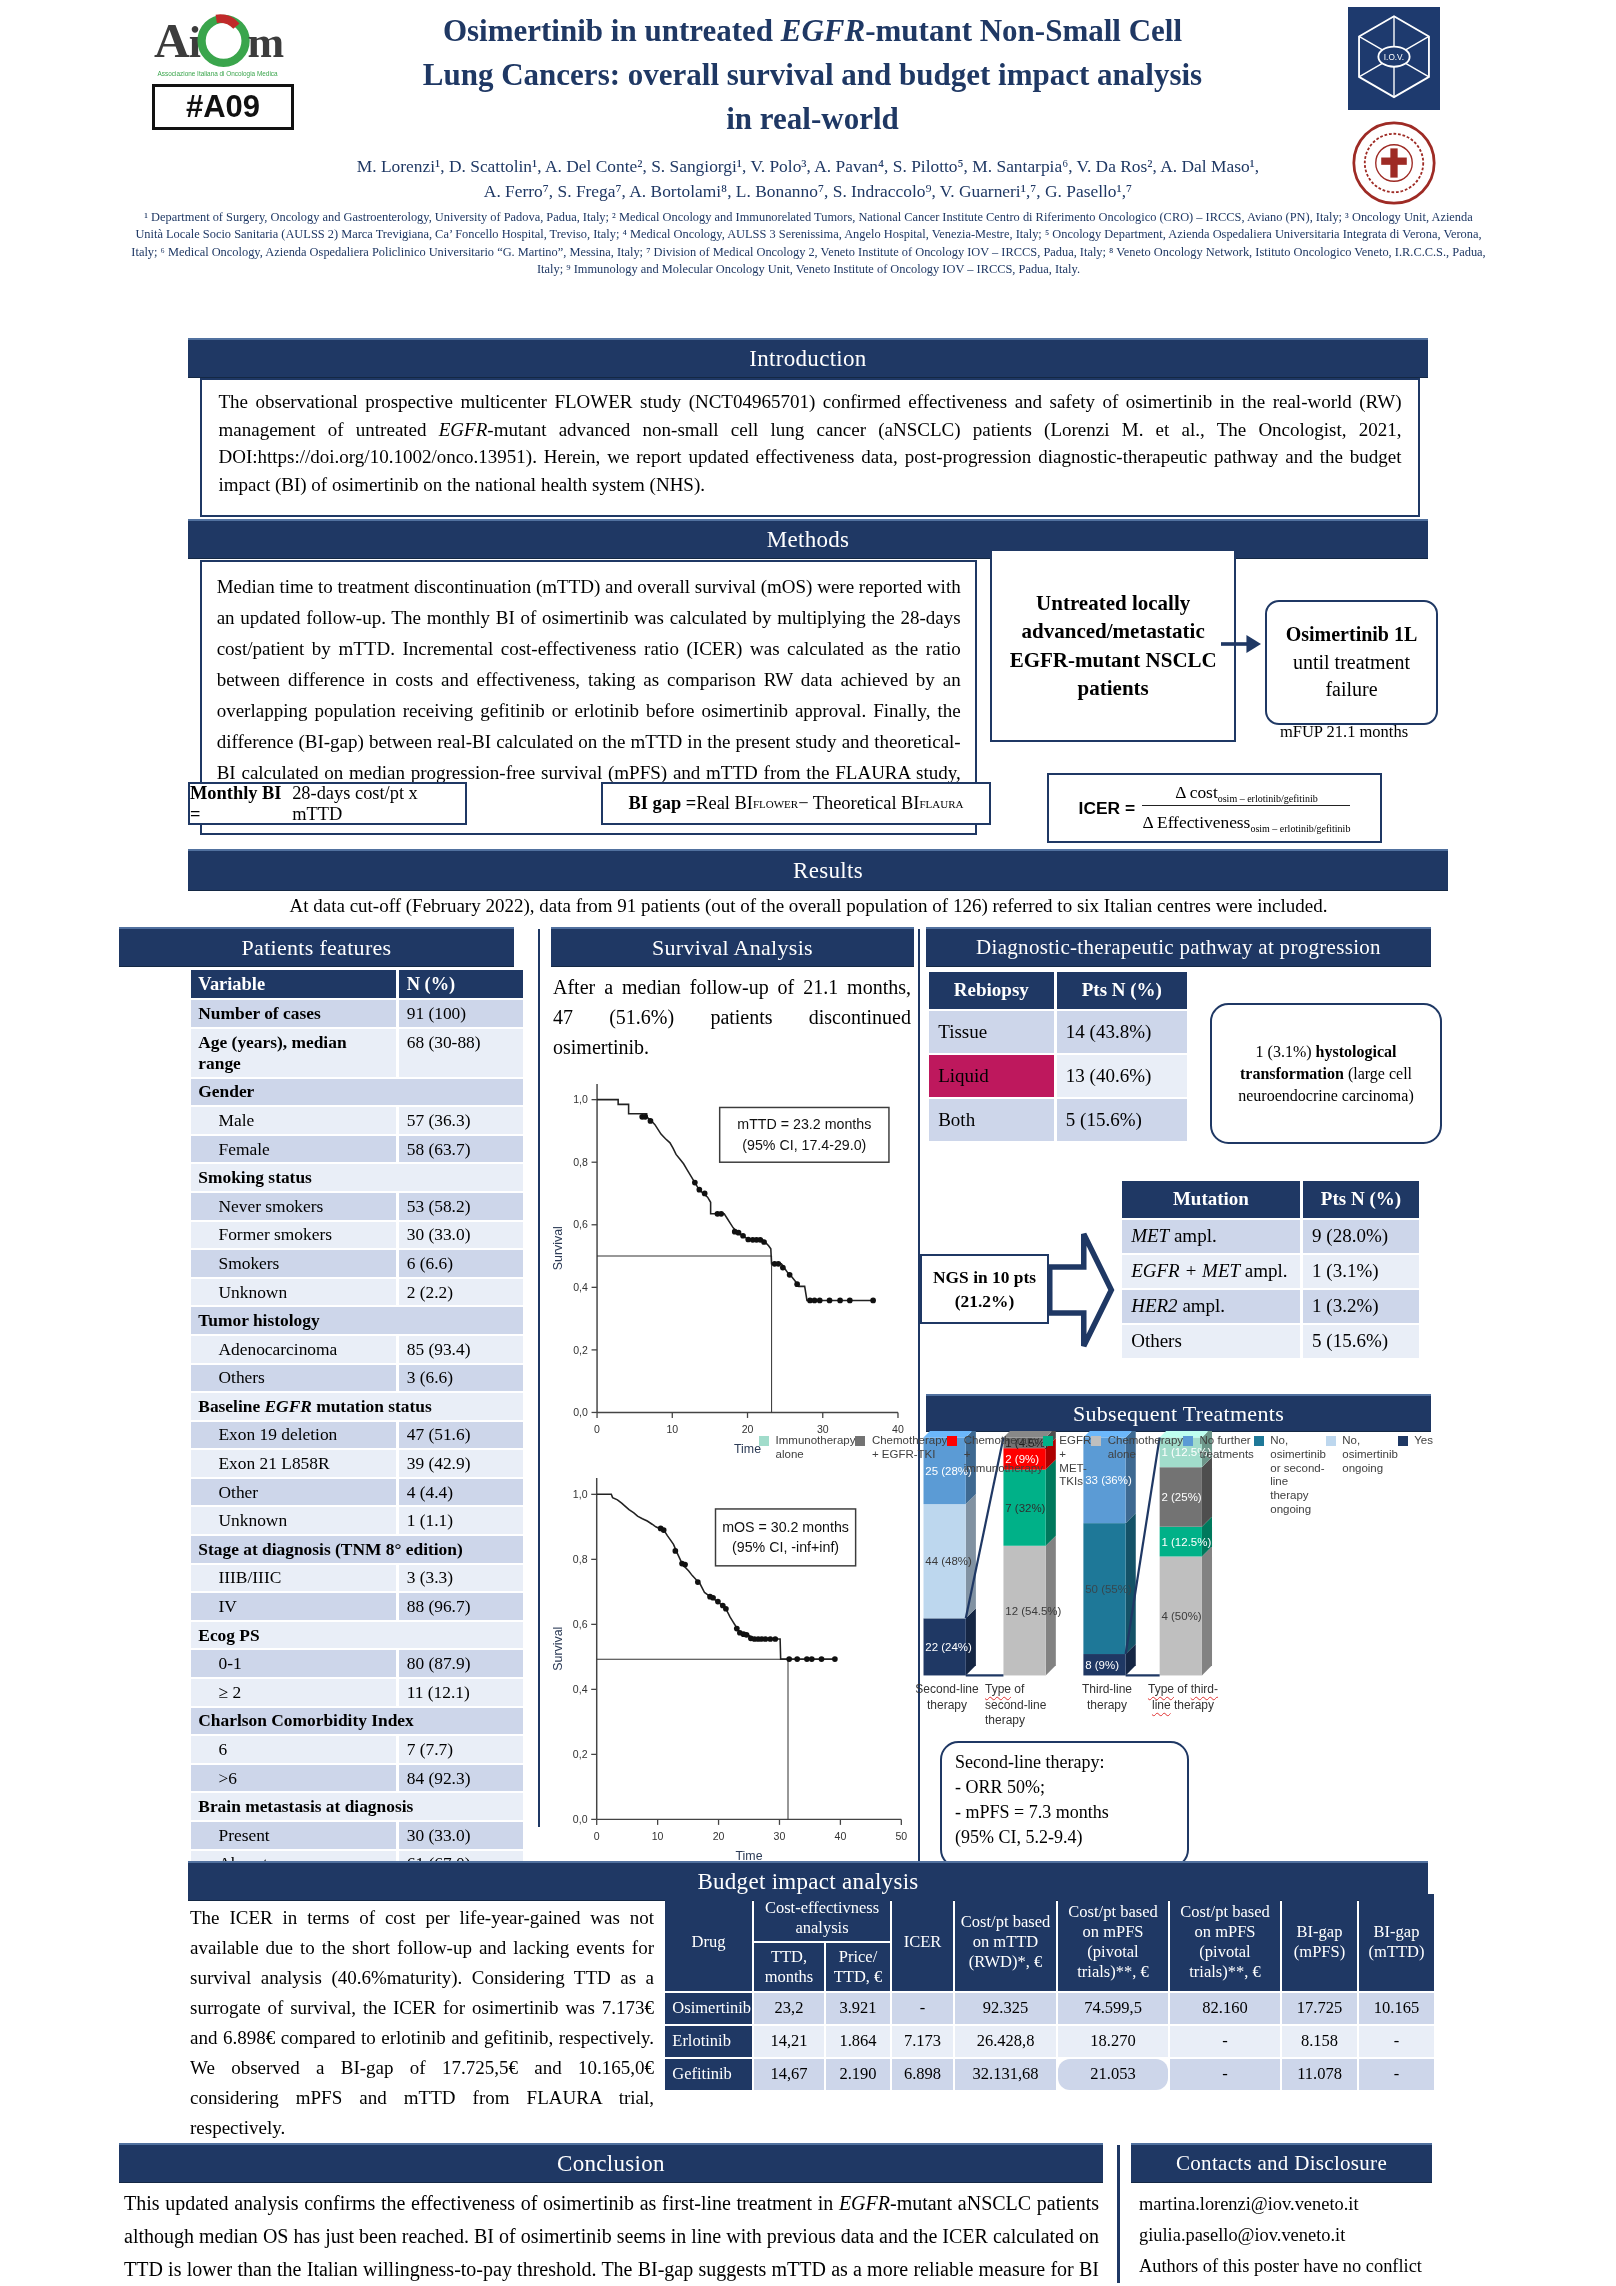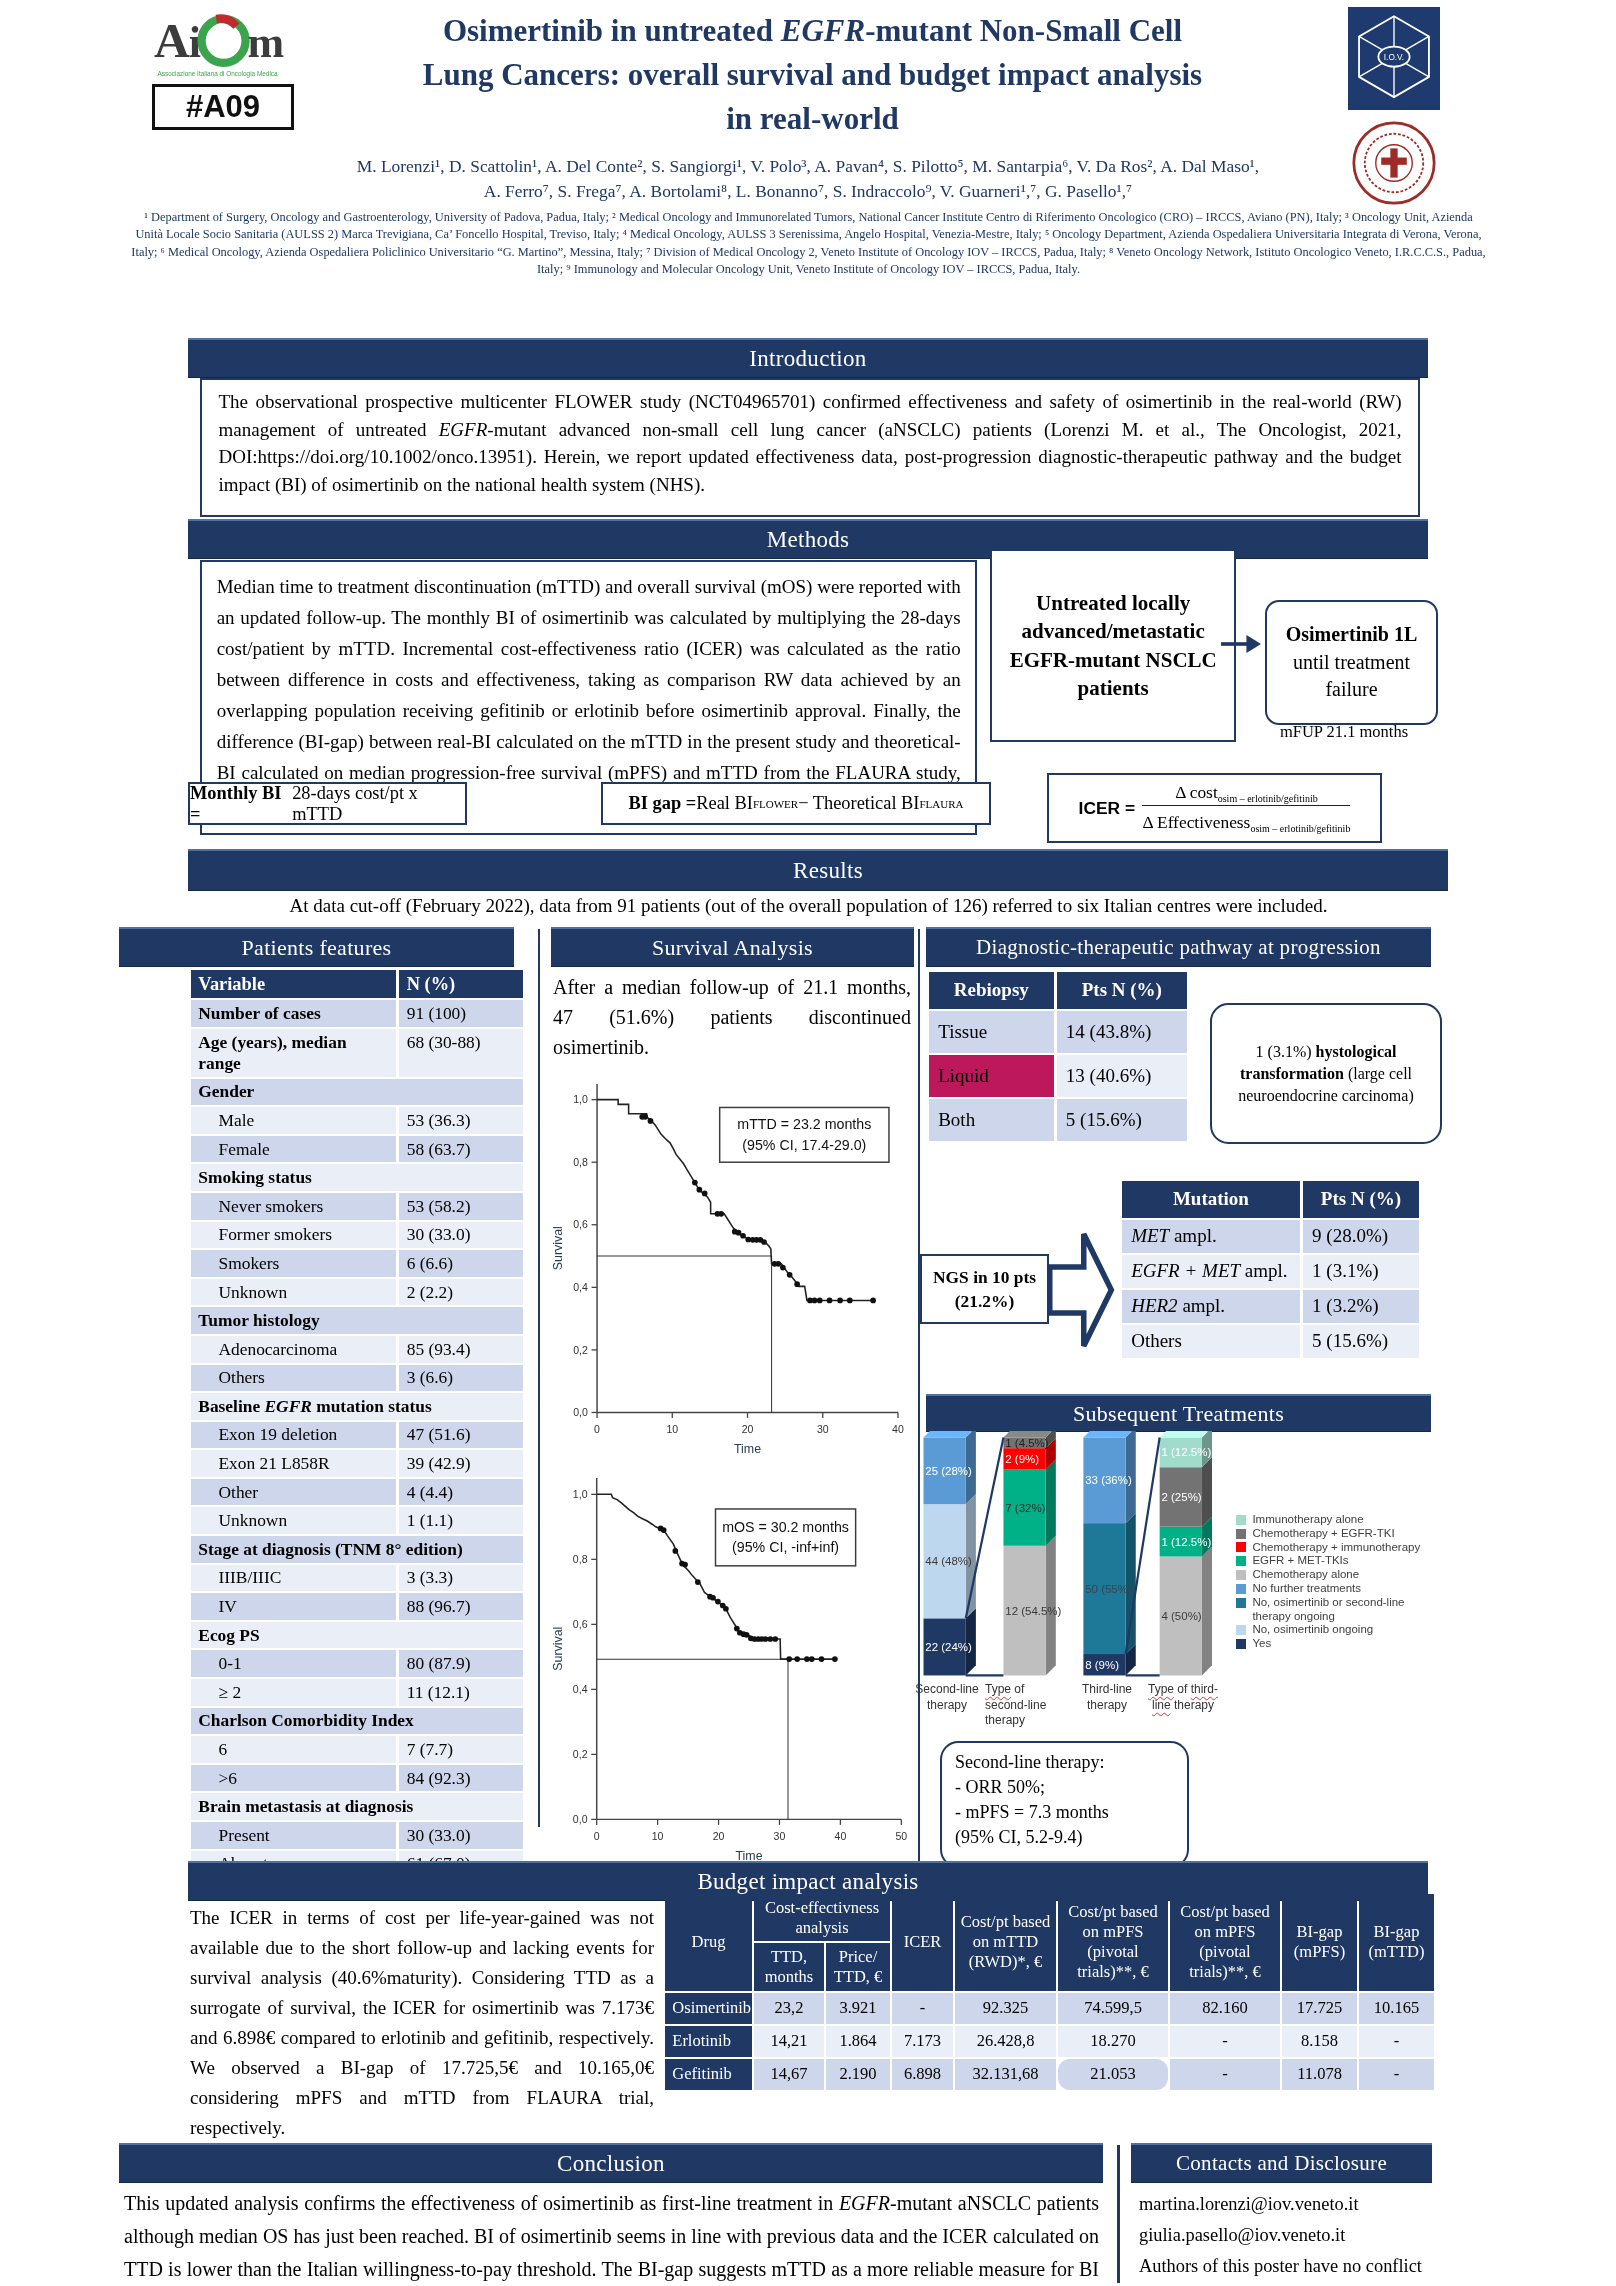--- a/index.html
+++ b/index.html
@@ -176,21 +176,21 @@
           </tr>
           <tr>
             <td style="background:#e9eef7;font-weight:bold;">Age (years), median range</td>
             <td style="background:#e9eef7;">68 (30-88)</td>
           </tr>
           <tr>
             <td colspan="2" style="background:#cdd6ea;font-weight:bold;">Gender</td>
           </tr>
           <tr>
             <td class="ind" style="background:#e9eef7;">Male</td>
-            <td style="background:#e9eef7;">53 (36.3)</td>
+            <td style="background:#e9eef7;">57 (36.3)</td>
           </tr>
           <tr>
             <td class="ind" style="background:#cdd6ea;">Female</td>
             <td style="background:#cdd6ea;">58 (63.7)</td>
           </tr>
           <tr>
             <td colspan="2" style="background:#e9eef7;font-weight:bold;">Smoking status</td>
           </tr>
           <tr>
             <td class="ind" style="background:#cdd6ea;">Never smokers</td>
@@ -542,21 +542,21 @@
         <text x="265" y="124.8125" font-size="12.5" fill="#ffffff">1 (12.5%)</text>
         <text x="265" y="76.25" font-size="12.5" fill="#ffffff">2 (25%)</text>
         <text x="265" y="27.6875" font-size="12.5" fill="#ffffff">1 (12.5%)</text>
       </svg></div>
   <div class="abs" style="left:918px;top:1682px;width:317px;height:61px;" id="bar-labels">
       <div style="position:absolute;left:-13px;top:0;width:84px;text-align:center;font-family:'Liberation Sans',sans-serif;font-size:12px;line-height:15.6px;color:#333;">Second-line therapy</div>
       <div style="position:absolute;left:67px;top:0;width:84px;text-align:left;font-family:'Liberation Sans',sans-serif;font-size:12px;line-height:15.6px;color:#333;"><span class="squiggle">Type</span> of second-line therapy</div>
       <div style="position:absolute;left:147px;top:0;width:84px;text-align:center;font-family:'Liberation Sans',sans-serif;font-size:12px;line-height:15.6px;color:#333;">Third-line therapy</div>
       <div style="position:absolute;left:223px;top:0;width:84px;text-align:center;font-family:'Liberation Sans',sans-serif;font-size:12px;line-height:15.6px;color:#333;"><span class="squiggle">Type</span> of <span class="squiggle">third-line</span> therapy</div>
     </div>
-  <div class="abs" style="left:1236px;top:1434px;width:197px;height:296px;display:flex;flex-direction:column;justify-content:center;" id="legend">
+  <div class="abs" style="left:1236px;top:1434px;width:197px;height:296px;display:flex;flex-direction:row;justify-content:flex-end;" id="legend">
       <div class="legend-item">
        <span class="legend-swatch" style="background:#A1DCCB;"></span>
        <span>Immunotherapy alone</span>
      </div>
       <div class="legend-item">
        <span class="legend-swatch" style="background:#737373;"></span>
        <span>Chemotherapy + EGFR-TKI</span>
      </div>
       <div class="legend-item">
        <span class="legend-swatch" style="background:#FF0000;"></span>

